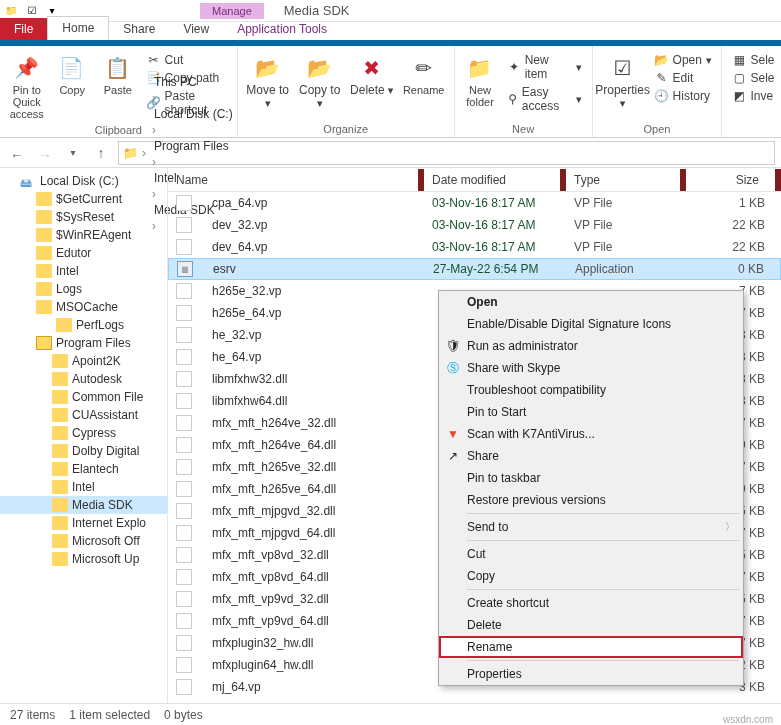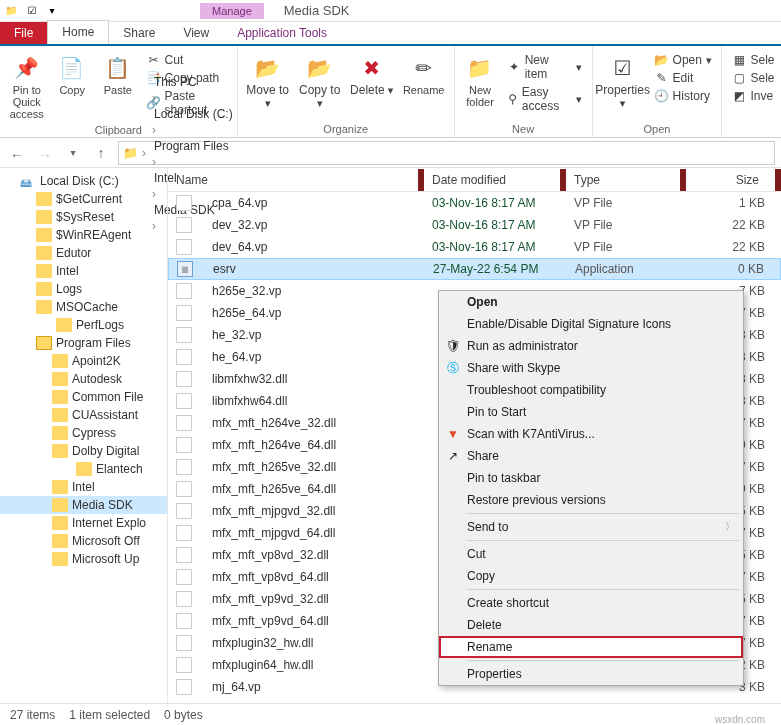--- a/index.html
+++ b/index.html
@@ -4,21 +4,21 @@
 <style>
 * { box-sizing: border-box; margin: 0; padding: 0; font-family: "Segoe UI", sans-serif; font-size: 12px; }
 body { width: 781px; height: 725px; background: #fff; overflow: hidden; position: relative; }
 
 .titlebar { height: 22px; display: flex; align-items: center; background: #fff; border-bottom: 1px solid #e0e0e0; }
 .titlebar .qat { display: flex; padding-left: 4px; gap: 4px; align-items: center; }
 .titlebar .qat span { width: 16px; height: 16px; display: flex; align-items: center; justify-content: center; font-size: 10px; }
 .titlebar .manage-tab { margin-left: 140px; background: #e6b3e6; color: #7b2d7b; padding: 2px 12px; font-size: 11px; }
 .titlebar .title { margin-left: 20px; color: #555; font-size: 13px; }
 
-.tabs { height: 24px; display: flex; align-items: flex-end; border-bottom: 2px solid #0369a1; }
+.tabs { height: 24px; display: flex; align-items: flex-end; border-bottom: 6px solid #0369a1; }
 .tab { padding: 4px 14px; color: #444; cursor: pointer; }
 .tab.file { background: #c8202f; color: #fff; }
 .tab.home { border: 1px solid #d0d0d0; border-bottom: 1px solid #fff; background: #fff; }
 .tab.apptools { color: #7b2d7b; }
 
 .ribbon { height: 92px; display: flex; border-bottom: 1px solid #d0d0d0; background: #fff; }
 .group { display: flex; flex-direction: column; border-right: 1px solid #e5e5e5; padding: 4px 6px 2px; }
 .group .tools { display: flex; flex: 1; align-items: flex-start; gap: 4px; }
 .group .label { text-align: center; color: #666; font-size: 11px; padding-top: 2px; }
 .bigbtn { display: flex; flex-direction: column; align-items: center; width: 48px; padding: 2px; color: #444; cursor: pointer; }
@@ -62,21 +62,21 @@
 
 .context { position: absolute; left: 438px; top: 290px; width: 306px; background: #f0f0f0; border: 1px solid #aaa; box-shadow: 3px 3px 6px rgba(0,0,0,0.25); z-index: 50; }
 .ctxitem { display: flex; align-items: center; height: 22px; padding: 0 8px 0 28px; position: relative; cursor: pointer; color: #222; }
 .ctxitem .cico { position: absolute; left: 6px; width: 16px; text-align: center; font-size: 12px; }
 .ctxitem .arrow { margin-left: auto; color: #666; font-size: 10px; }
 .ctxitem.bold { font-weight: 600; }
 .ctxsep { height: 1px; background: #d0d0d0; margin: 2px 4px 2px 28px; }
 .ctxitem.highlighted { outline: 2px solid #c8202f; outline-offset: -2px; background: #fff; }
 
 .statusbar { position: absolute; bottom: 0; left: 0; right: 0; height: 22px; border-top: 1px solid #e0e0e0; display: flex; align-items: center; padding: 0 10px; gap: 14px; color: #555; font-size: 11px; }
-.watermark { position: absolute; right: 16px; bottom: 0; font-size: 10px; color: #aaa; }
+.watermark { position: absolute; right: 8px; bottom: 0; font-size: 10px; color: #aaa; }
 </style>
 </head>
 <body>
 
 <div class="titlebar">
   <div class="qat">
     <span>📁</span>
     <span>☑</span>
     <span>▾</span>
   </div>
@@ -269,21 +269,21 @@
         <span>CUAssistant</span>
       </div>
       <div class="node" style="padding-left: 52px; text-align: center;">
         <span class="fico"></span>
         <span>Cypress</span>
       </div>
       <div class="node" style="padding-left: 52px;">
         <span class="fico"></span>
         <span>Dolby Digital</span>
       </div>
-      <div class="node" style="padding-left: 76px;">
+      <div class="node" style="padding-left: 52px;">
         <span class="fico"></span>
         <span>Elantech</span>
       </div>
       <div class="node" style="padding-left: 52px;">
         <span class="fico"></span>
         <span>Intel</span>
       </div>
       <div class="node selected" style="padding-left: 52px;">
         <span class="fico"></span>
         <span>Media SDK</span>

